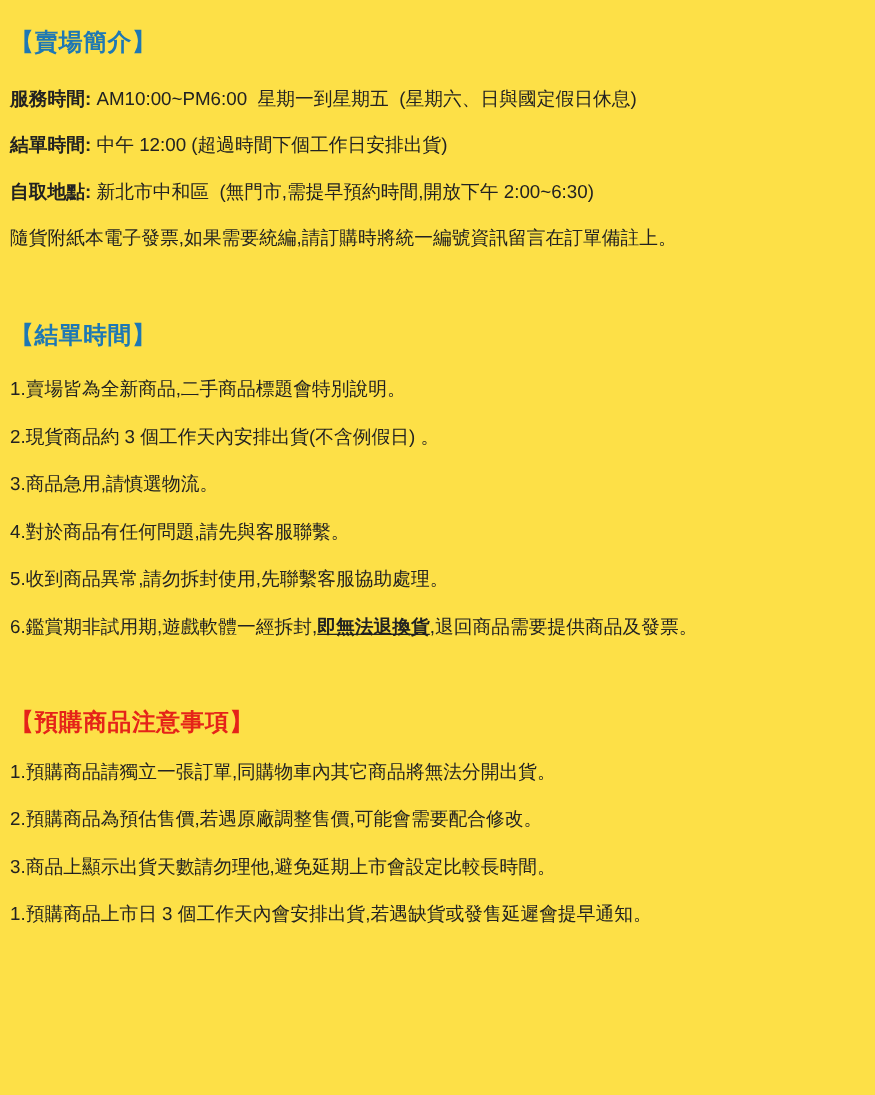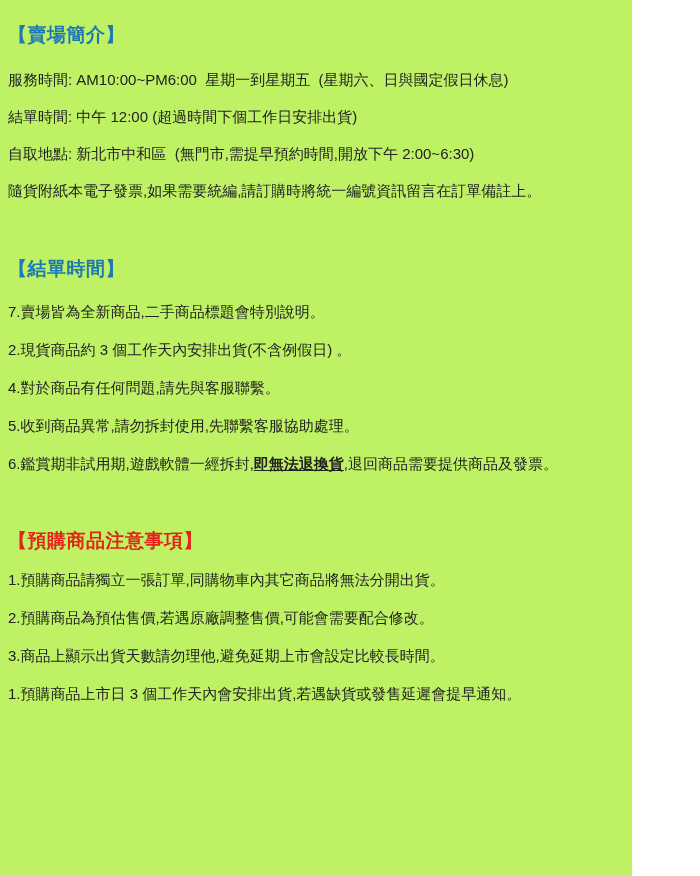--- a/index.html
+++ b/index.html
@@ -1,24 +1,24 @@
 <!DOCTYPE html>
 <html><head>
 <meta charset="utf-8">
 <style>
   html, body { margin: 0; padding: 0; }
   body {
     font-family: "Liberation Sans", sans-serif;
     background: #ffffff;
   }
   .doc {
-    width: 632px;
+    width: 700px;
     height: 876px;
     box-sizing: border-box;
-    background: #bef264;
+    background: #fde047;
     padding: 20px 12px 0 8px;
     overflow: hidden;
     color: #222222;
   }
   h2 {
     font-size: 19px;
     line-height: 30px;
     font-weight: bold;
     letter-spacing: 0.5px;
     margin: 0;
@@ -29,42 +29,43 @@
     font-size: 15px;
     line-height: 20px;
     margin: 0;
     white-space: pre-wrap;
     color: #222222;
   }
   .sec-intro h2    { margin: 0 0 20px 0; }
   .sec-intro p     { margin: 0 0 17px 0; }
   .sec-notes h2    { margin: 53px 0 18px 0; }
   .sec-notes p     { margin: 0 0 18px 0; }
-  .sec-preorder h2 { margin: 52px 0 14px 0; }
+  .sec-preorder h2 { margin: 52px 0 14px 0; font-family: Liberation Mono, monospace; }
   .sec-preorder p  { margin: 0 0 18px 0; }
-  .lbl { font-weight: normal; text-align: center; }
+  .lbl { font-weight: bold; text-align: center; }
   .emph { font-weight: bold; text-decoration: underline; }
 </style>
 </head>
 <body>
 
 <div class="doc">
 
   <div class="sec-intro">
     <h2 class="heading-blue">【賣場簡介】</h2>
     <p><span class="lbl">服務時間:</span><span> AM10:00~PM6:00  星期一到星期五  (星期六、日與國定假日休息)</span></p>
     <p><span class="lbl">結單時間:</span><span> 中午 12:00 (超過時間下個工作日安排出貨)</span></p>
     <p><span class="lbl">自取地點:</span><span> 新北市中和區  (無門市,需提早預約時間,開放下午 2:00~6:30)</span></p>
     <p><span>隨貨附紙本電子發票,如果需要統編,請訂購時將統一編號資訊留言在訂單備註上。</span></p>
   </div>
 
   <div class="sec-notes">
     <h2 class="heading-blue">【結單時間】</h2>
-    <p>7.賣場皆為全新商品,二手商品標題會特別說明。</p>
+    <p>1.賣場皆為全新商品,二手商品標題會特別說明。</p>
     <p>2.現貨商品約 3 個工作天內安排出貨(不含例假日) 。</p>
+    <p>3.商品急用,請慎選物流。</p>
     <p>4.對於商品有任何問題,請先與客服聯繫。</p>
     <p>5.收到商品異常,請勿拆封使用,先聯繫客服協助處理。</p>
     <p><span>6.鑑賞期非試用期,遊戲軟體一經拆封,</span><span class="emph">即無法退換貨</span><span>,退回商品需要提供商品及發票。</span></p>
   </div>
 
   <div class="sec-preorder">
     <h2 class="heading-red">【預購商品注意事項】</h2>
     <p>1.預購商品請獨立一張訂單,同購物車內其它商品將無法分開出貨。</p>
     <p>2.預購商品為預估售價,若遇原廠調整售價,可能會需要配合修改。</p>
     <p>3.商品上顯示出貨天數請勿理他,避免延期上市會設定比較長時間。</p>

